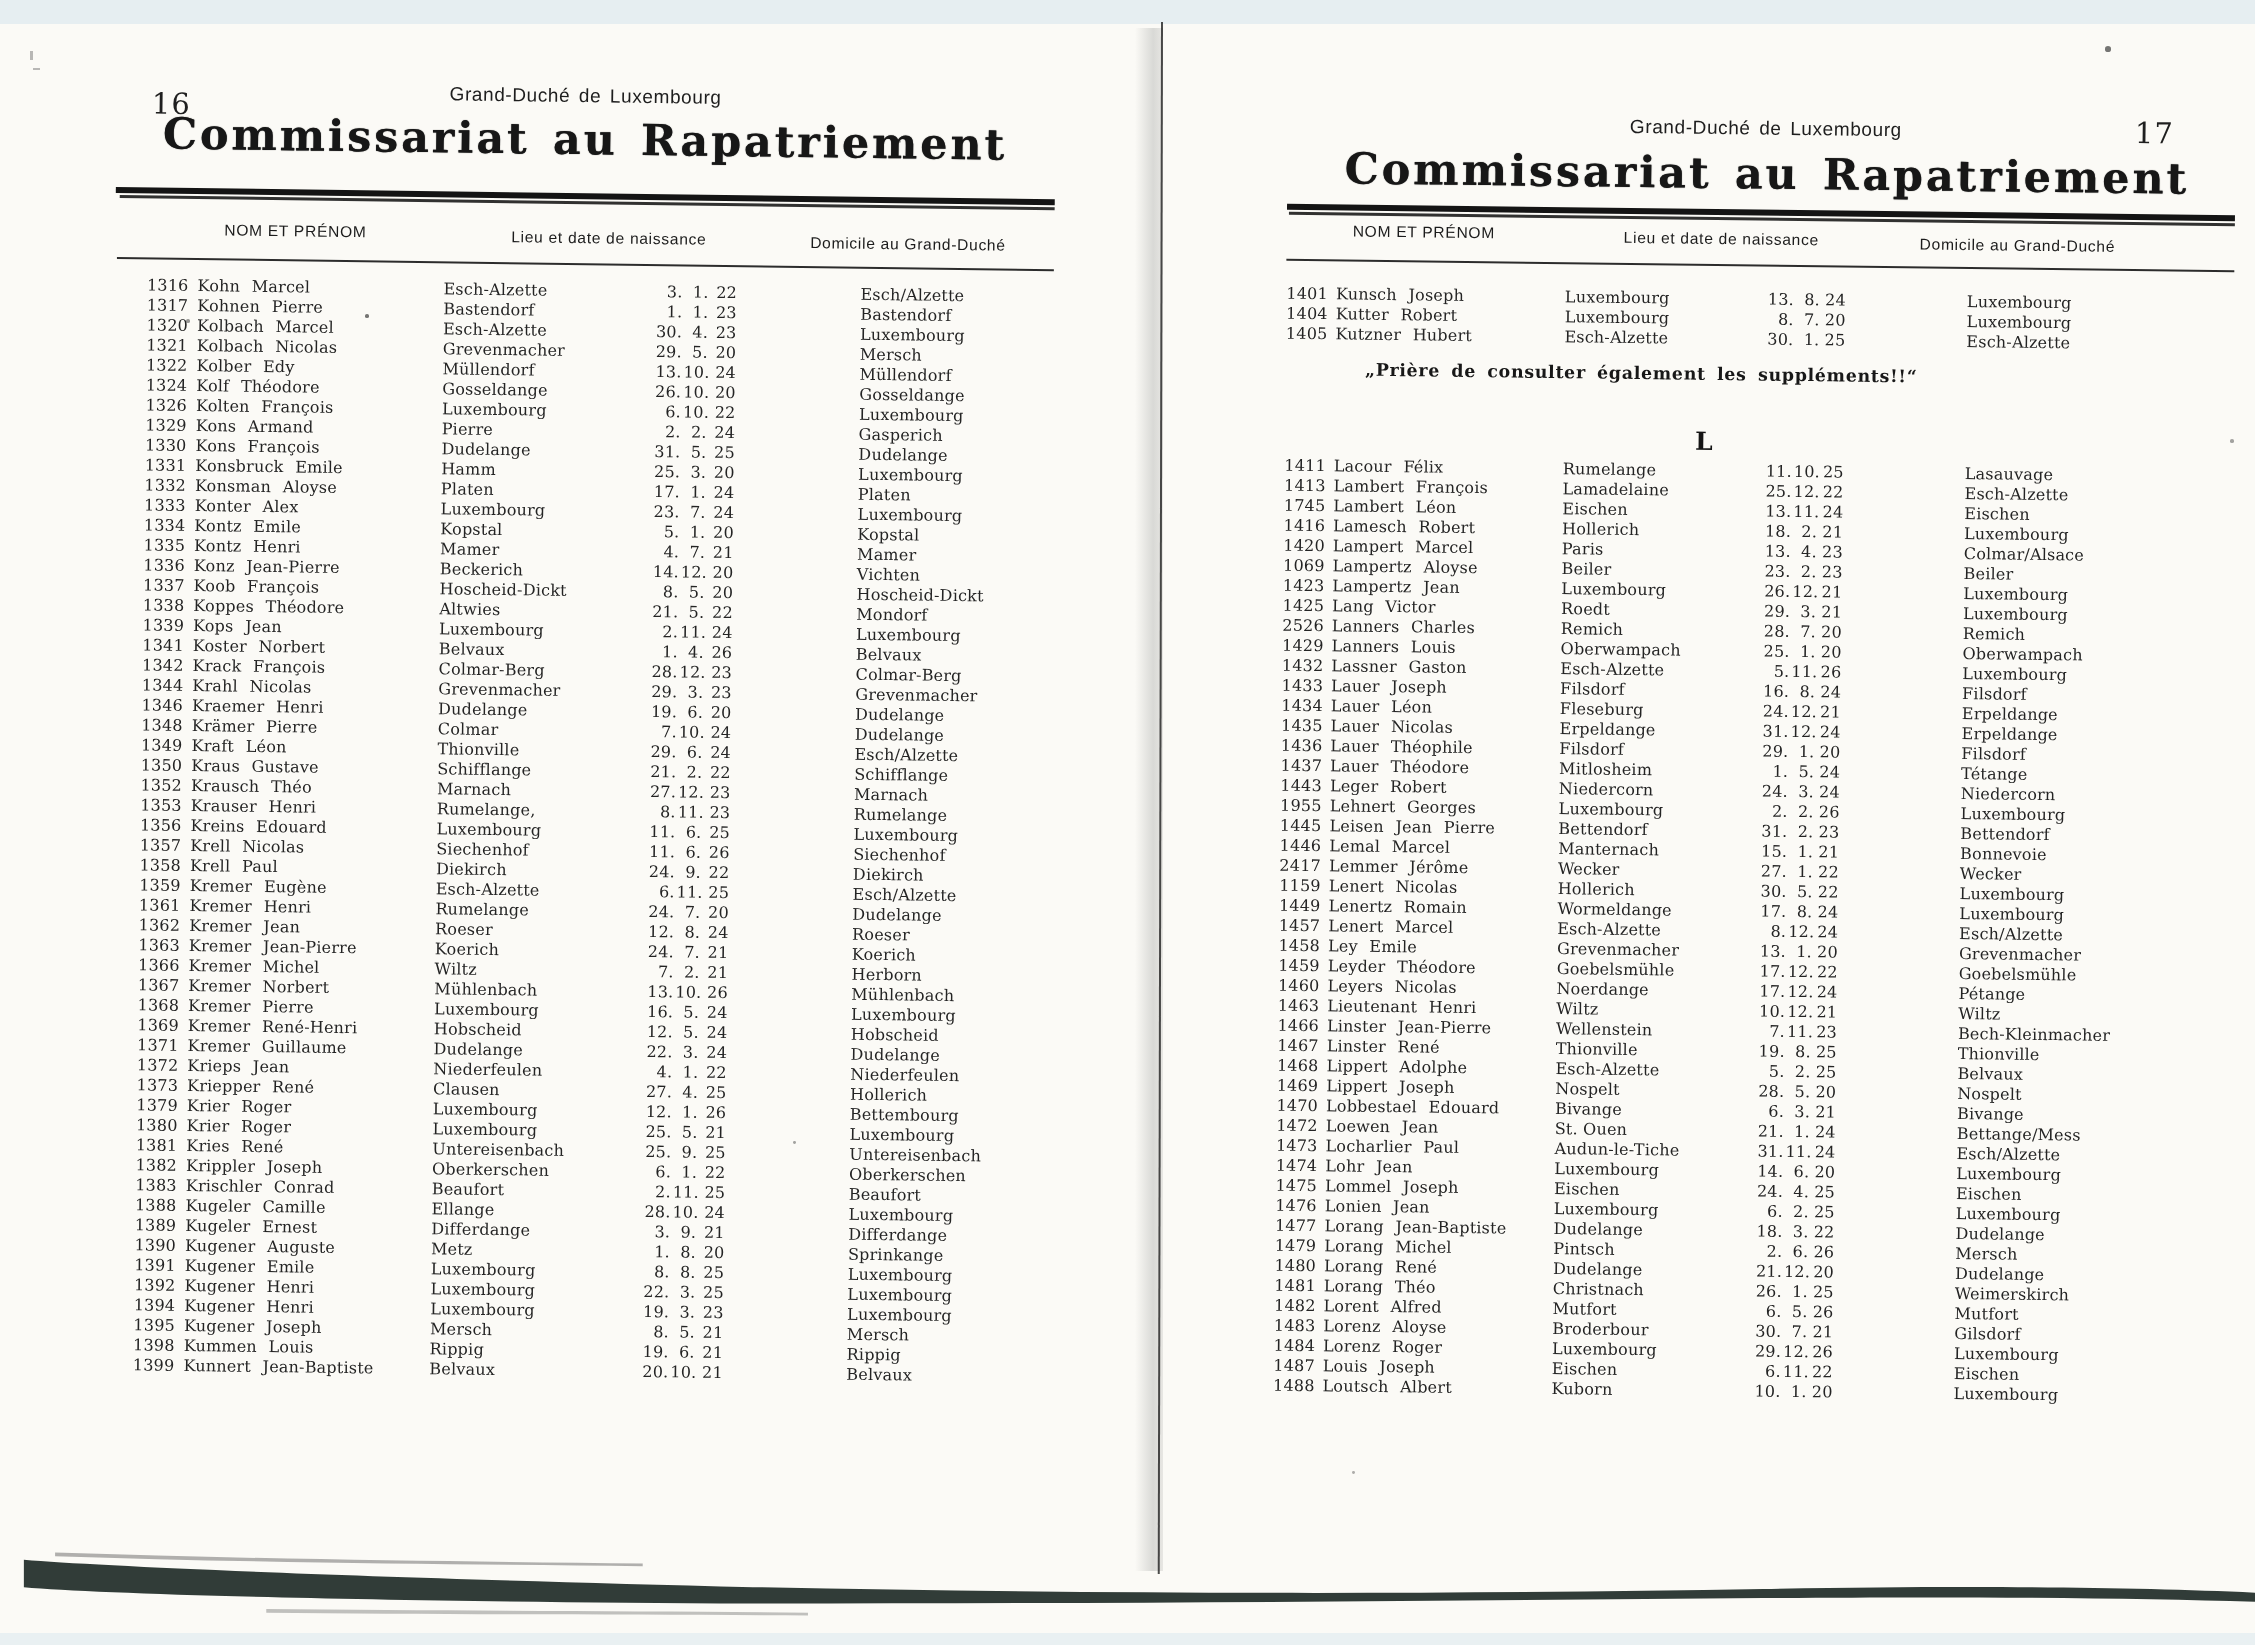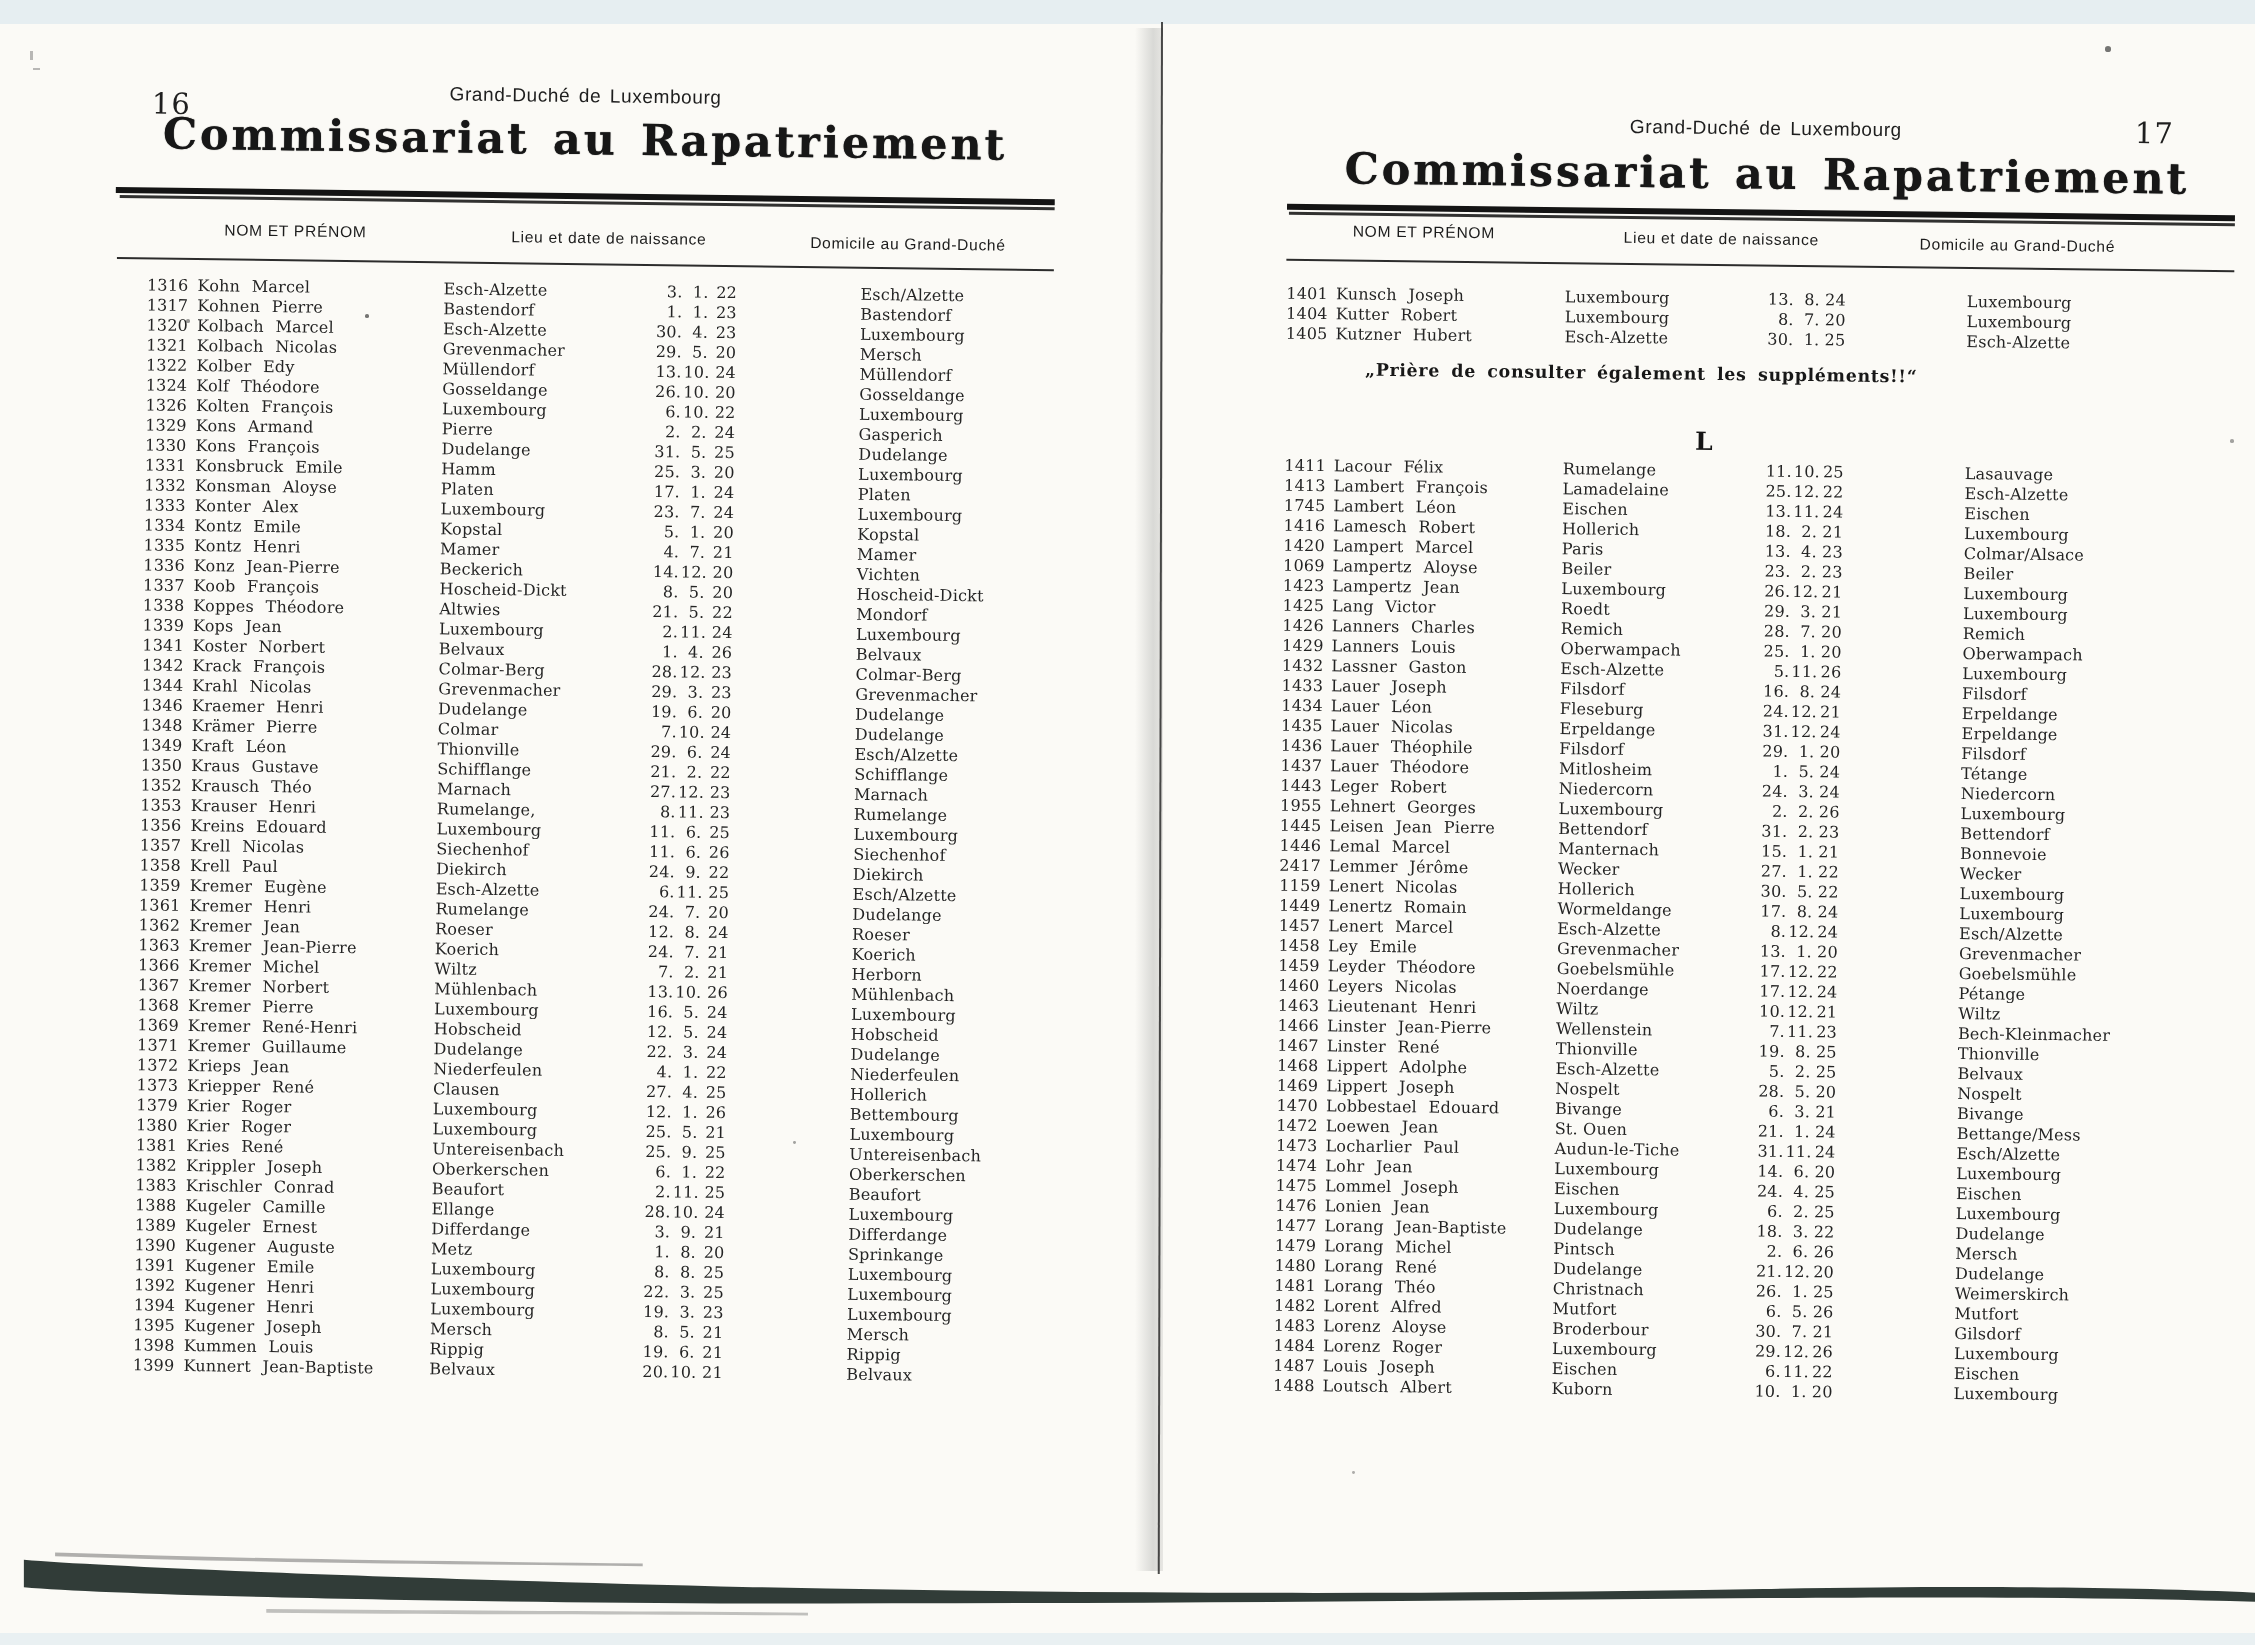--- a/index.html
+++ b/index.html
@@ -730,21 +730,21 @@
       <div class="row">
         <span class="cell c-num">1425</span>
         <span class="cell c-name">Lang Victor</span>
         <span class="cell c-place">Roedt</span>
         <span class="cell c-d1">29.</span>
         <span class="cell c-d2">3.</span>
         <span class="cell c-d3">21</span>
         <span class="cell c-dom">Luxembourg</span>
       </div>
       <div class="row">
-        <span class="cell c-num">1426</span>
+        <span class="cell c-num">2526</span>
         <span class="cell c-name">Lanners Charles</span>
         <span class="cell c-place">Remich</span>
         <span class="cell c-d1">28.</span>
         <span class="cell c-d2">7.</span>
         <span class="cell c-d3">20</span>
         <span class="cell c-dom">Remich</span>
       </div>
       <div class="row">
         <span class="cell c-num">1429</span>
         <span class="cell c-name">Lanners Louis</span>

